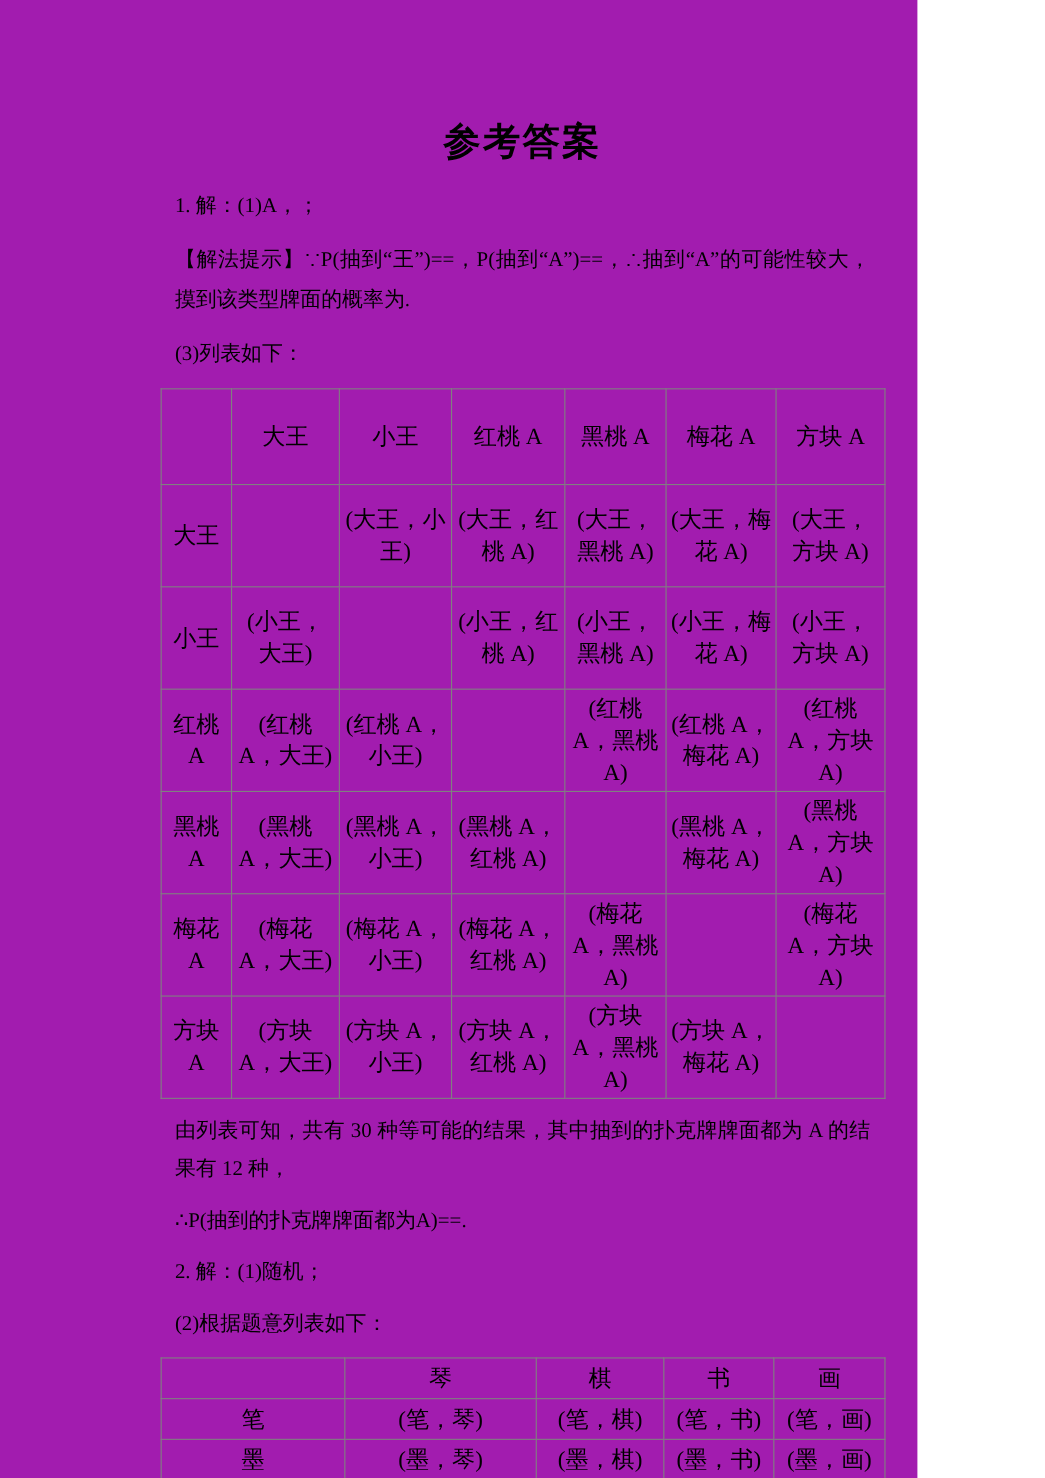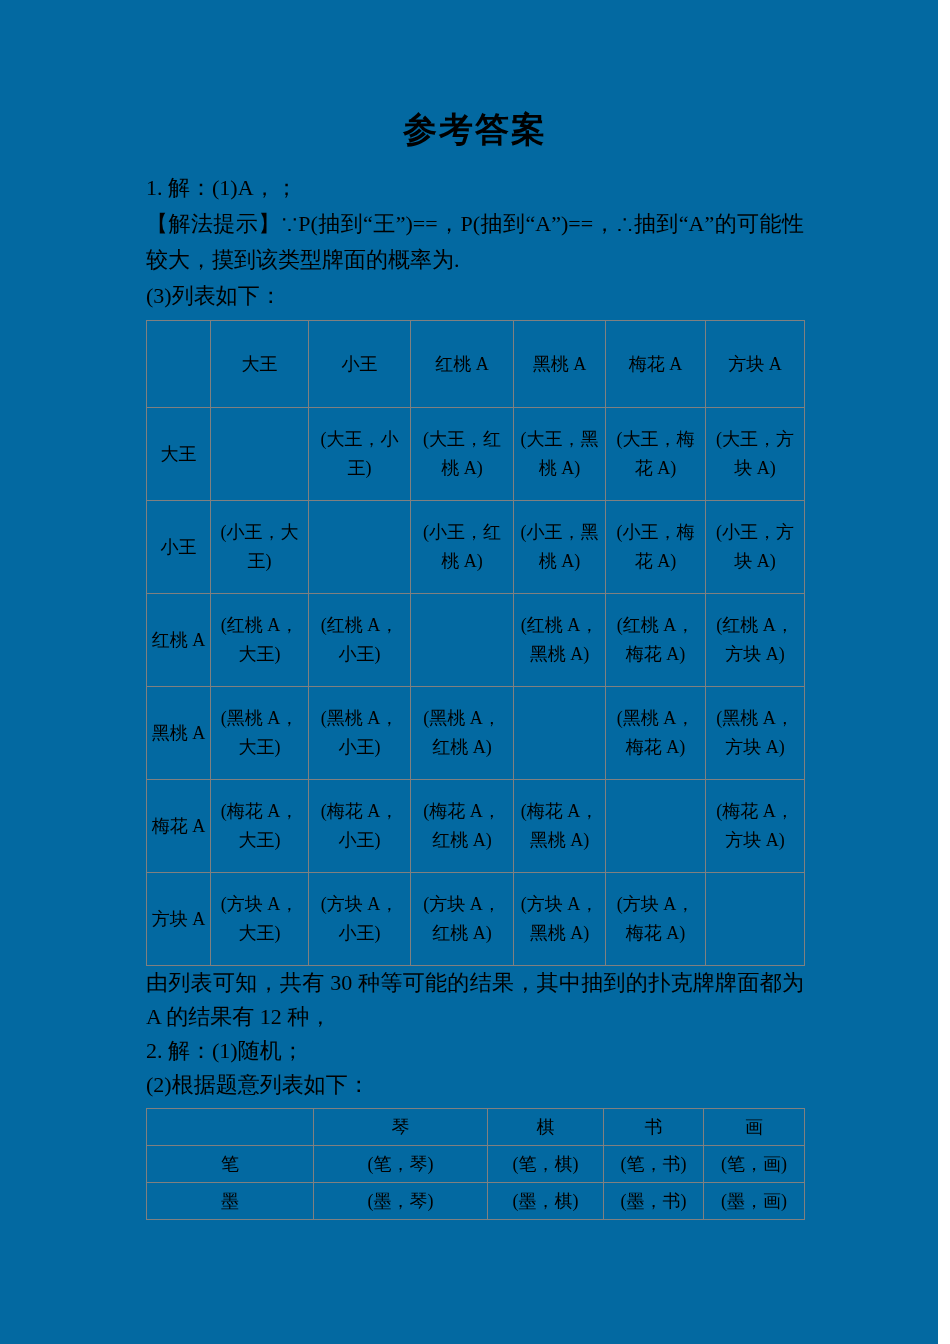--- a/index.html
+++ b/index.html
@@ -11,55 +11,55 @@
     width: 950px;
     height: 1344px;
     position: relative;
     font-family: "Liberation Serif", "DejaVu Serif", serif;
     color: #000000;
     overflow: hidden;
   }
   .page {
     position: absolute;
     left: 0; top: 0;
-    width: 938px;
+    width: 834px;
     height: 1344px;
-    background: #0369a1;
+    background: #a21caf;
   }
   .content {
     position: absolute;
     left: 146px;
     top: 106px;
     width: 658px;
   }
   .doc-title {
     font-size: 34px;
     font-weight: bold;
     text-align: center;
     letter-spacing: 2px;
     line-height: 46px;
     margin: 0 0 18px 0;
     font-family: "DejaVu Sans", "Liberation Sans", sans-serif;
   }
   .para {
-    font-size: 22px;
+    font-size: 19px;
     line-height: 36px;
-    margin: 0;
+    margin: 13px;
     text-align: justify;
     white-space: normal;
   }
   .para.tight { line-height: 34px; }
   .b { font-weight: normal; }
 
   table.grid {
     border-collapse: collapse;
     table-layout: fixed;
     margin: 6px 0 0 0;
     width: 658px;
-    font-size: 18px;
+    font-size: 21px;
   }
   table.grid td {
     border: 1px solid #808080;
     text-align: center;
     vertical-align: middle;
     padding: 2px 4px;
     line-height: 29px;
     word-break: break-all;
   }
   
@@ -166,20 +166,21 @@
           <td>(方块 A，小王)</td>
           <td>(方块 A，红桃 A)</td>
           <td>(方块 A，黑桃 A)</td>
           <td>(方块 A，梅花 A)</td>
           <td></td>
         </tr>
       </tbody>
     </table>
 
     <p class="para tight">由列表可知，共有 30 种等可能的结果，其中抽到的扑克牌牌面都为 A 的结果有 12 种，</p>
+    <p class="para tight">∴P(抽到的扑克牌牌面都为A)==.</p>
 
     <p class="para tight">2. 解：(1)随机；</p>
     <p class="para tight">(2)根据题意列表如下：</p>
 
     <table class="grid t2">
       <colgroup>
         <col class="d0">
           <col class="d1">
           <col class="d2">
           <col class="d3">

